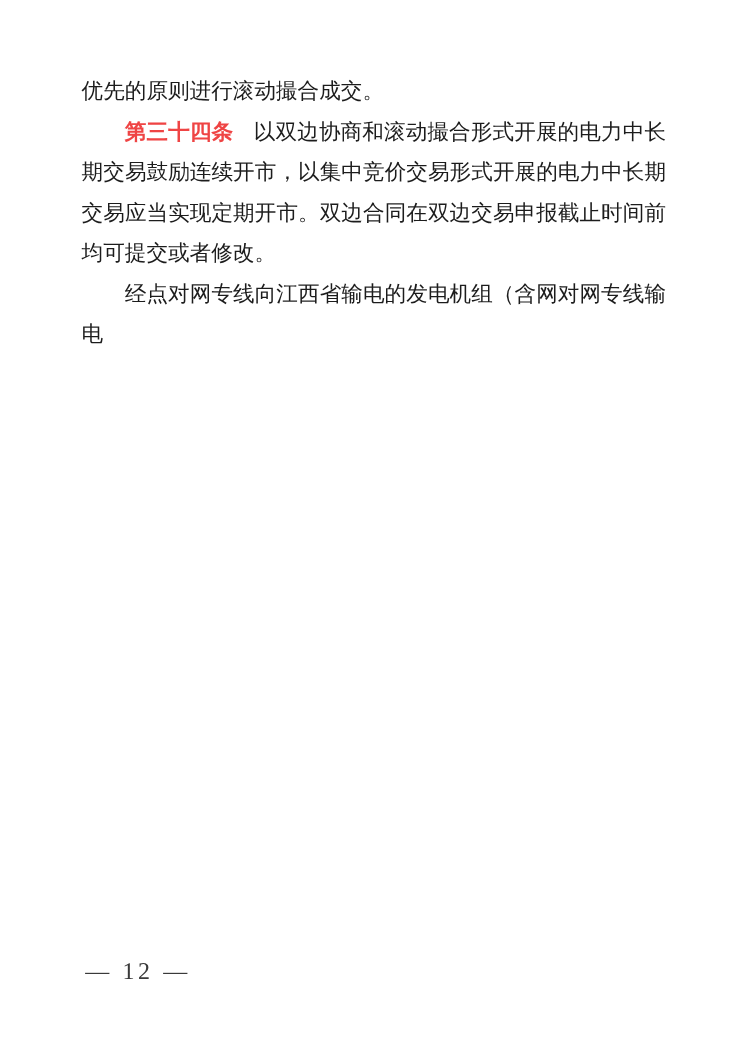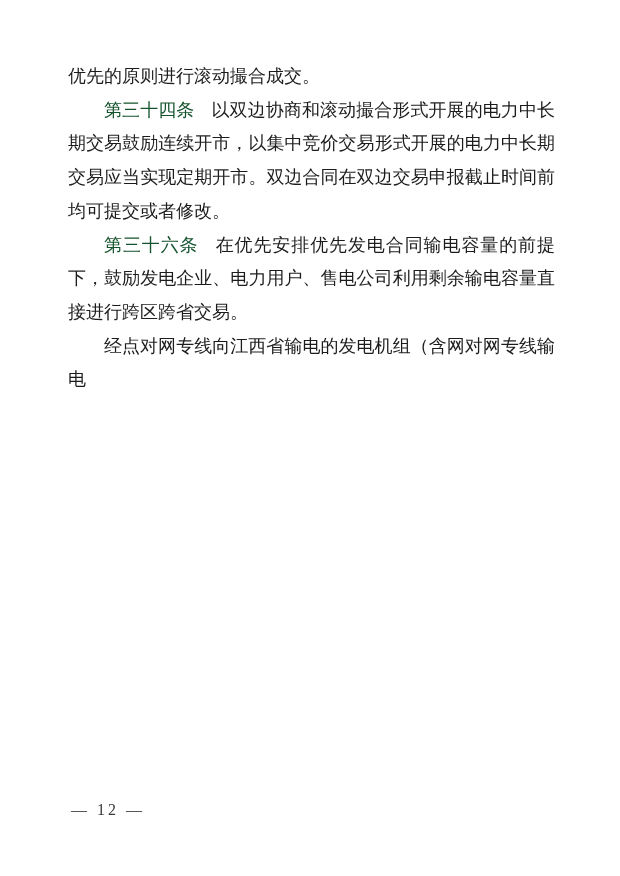--- a/index.html
+++ b/index.html
@@ -26,40 +26,39 @@
     text-align: justify;
     text-justify: inter-ideograph;
   }
   .para {
     margin: 0;
   }
   .para.indent {
     text-indent: 2em;
   }
   .lead {
-    font-weight: normal;
+    font-weight: bold;
     margin-right: 0.95em;
-    color: #14532d;
+    color: #ef4444;
   }
   .footer {
     position: absolute;
     left: 71px;
     top: 799px;
-    font-size: 16px;
+    font-size: 20px;
     line-height: 22px;
     color: #3a3a3a;
     letter-spacing: 3px;
   }
 </style>
 </head>
 <body>
 
 <div class="page">
   <div class="doc-body" id="doc-body">
       <p class="para"><span>优先的原则进行滚动撮合成交。</span></p>
       <p class="para indent"><span class="lead">第三十四条</span><span>以双边协商和滚动撮合形式开展的电力中长期交易鼓励连续开市，以集中竞价交易形式开展的电力中长期交易应当实现定期开市。双边合同在双边交易申报截止时间前均可提交或者修改。</span></p>
-      <p class="para indent"><span class="lead">第三十六条</span><span>在优先安排优先发电合同输电容量的前提下，鼓励发电企业、电力用户、售电公司利用剩余输电容量直接进行跨区跨省交易。</span></p>
       <p class="para indent"><span>经点对网专线向江西省输电的发电机组（含网对网专线输电</span></p>
     </div>
   <div class="footer">
     <span>— 12 —</span>
   </div>
 </div>
 
 </body></html>

